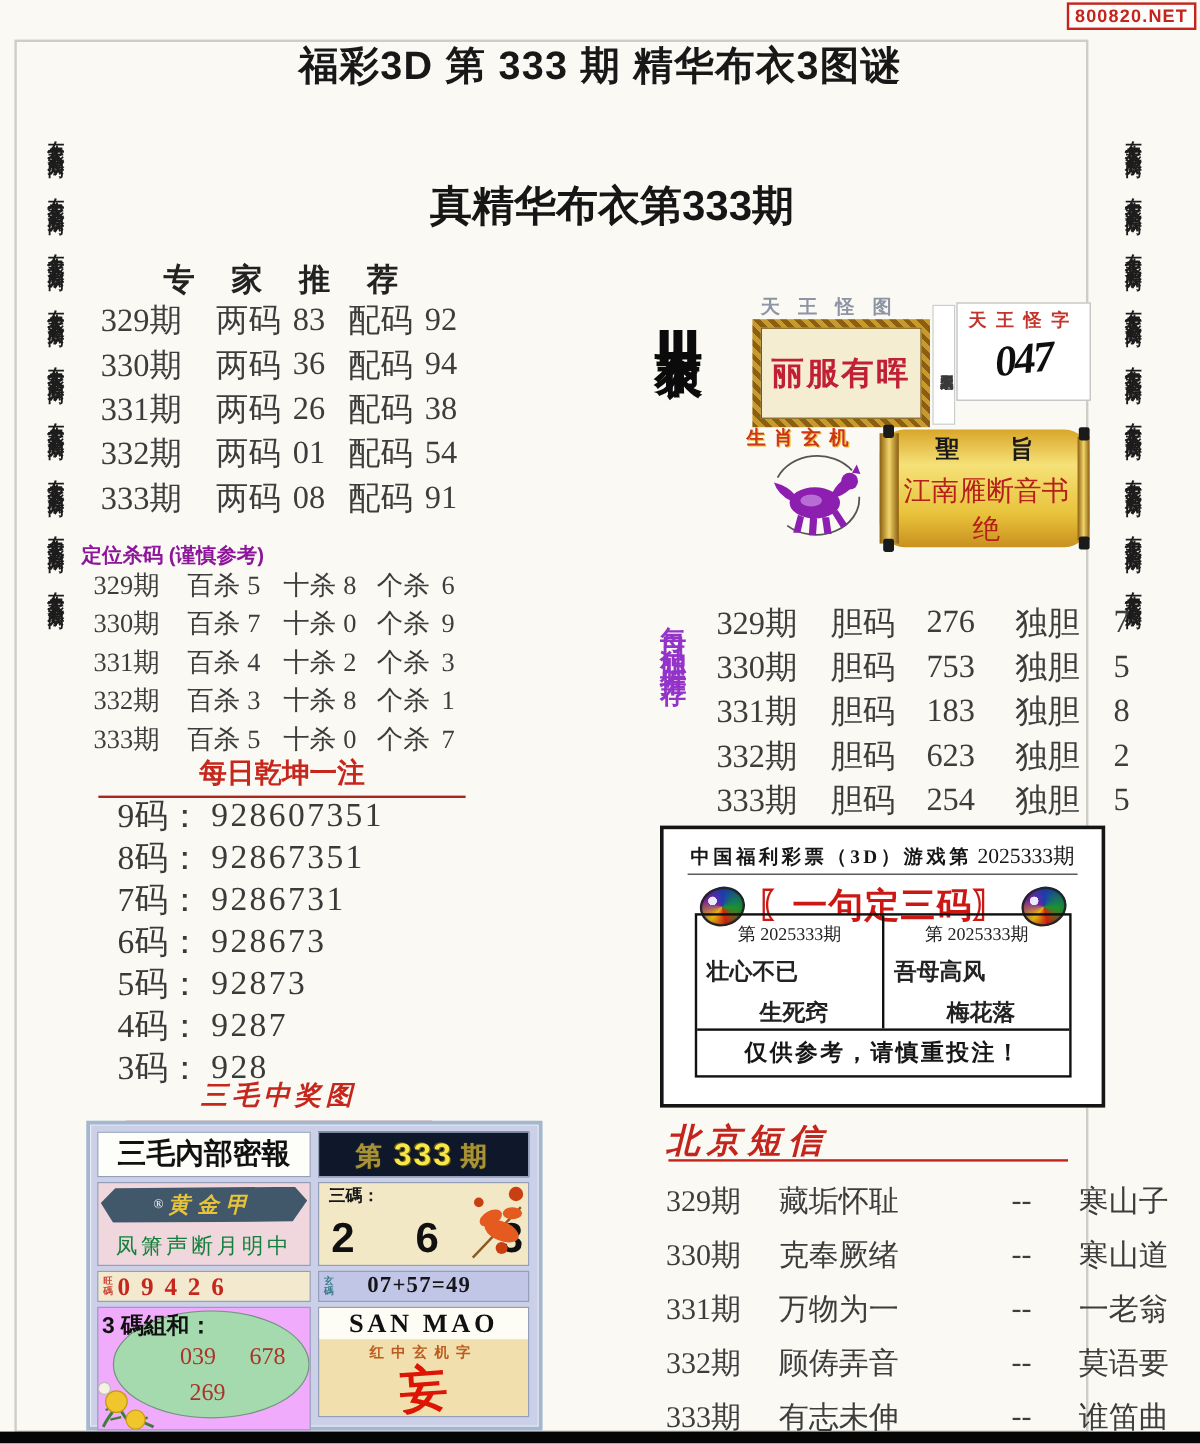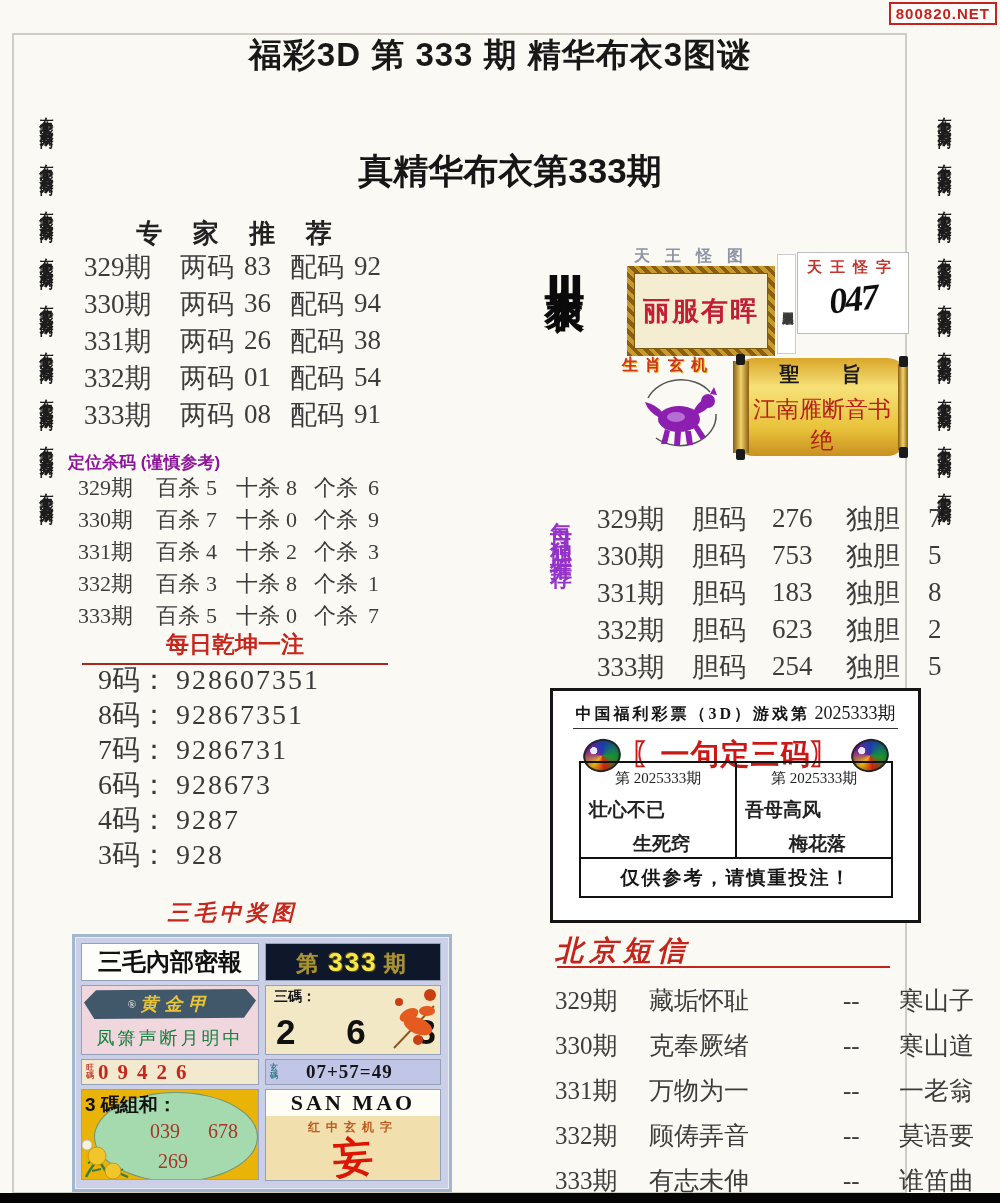--- a/index.html
+++ b/index.html
@@ -77,21 +77,21 @@
   .sm-poem{position:absolute;left:0;top:40px;width:100%;text-align:center;font-size:18px;color:#15803d;letter-spacing:3px;}
   .smc-r2r{left:190px;top:48px;width:176px;height:70px;background:#f2e8c6;}
   .sm-sanma-label{position:absolute;left:8px;top:2px;font-family:var(--sans);font-size:14px;font-weight:bold;color:#161616;}
   .sm-digits{position:absolute;left:10px;top:26px;width:160px;display:flex;justify-content:space-between;
              font-family:var(--sans);font-size:35px;font-weight:bold;color:#101010;}
   .smc-r3l{left:6px;top:122px;width:178px;height:26px;background:#f2e9cf;display:flex;align-items:center;}
   .mini-label{font-size:8px;line-height:8px;font-weight:bold;margin:0 4px 0 4px;white-space:pre-line;}
   .sm-wang{color:#c5271d;font-size:21px;letter-spacing:9px;font-weight:bold;}
   .smc-r3r{left:190px;top:122px;width:176px;height:26px;background:#c2c6e6;display:flex;align-items:center;}
   .sm-xuan{color:#15151a;font-size:19px;font-weight:bold;margin-left:24px;letter-spacing:1px;}
-  .smc-r4l{left:6px;top:152px;width:178px;height:91px;background:#eab308;}
+  .smc-r4l{left:6px;top:152px;width:178px;height:103px;background:#f0abfc;}
   .sm-ellipse{position:absolute;left:12px;top:2px;width:162px;height:88px;background:#a5d9ae;border-radius:50%;
               border:1px solid #6f947c;}
   .sm-zuhe-label{position:absolute;left:3px;top:2px;font-family:var(--sans);font-size:19px;font-weight:bold;color:#111;}
   .sm-zuhe1{position:absolute;left:26px;top:30px;color:#a8342a;font-size:20px;margin-left:42px;}
   .sm-zuhe1 .sp{display:inline-block;width:28px;}
   .sm-zuhe2{position:absolute;left:76px;top:60px;color:#a8342a;font-size:20px;}
   .smc-r4r{left:190px;top:152px;width:176px;height:92px;background:#f1dfae;}
   .sm-en{position:absolute;left:0;top:0;width:100%;height:26px;background:#fdfdf6;text-align:center;
          line-height:26px;font-size:22px;font-weight:bold;letter-spacing:3px;color:#111;}
   .sm-hidden{position:absolute;left:0;top:29px;width:100%;text-align:center;font-size:12px;font-weight:bold;
@@ -289,20 +289,24 @@
     </div>
   <div class="qk-row">
       <span class="lab">7码：</span>
       <span class="val">9286731</span>
     </div>
   <div class="qk-row">
       <span class="lab">6码：</span>
       <span class="val">928673</span>
     </div>
   <div class="qk-row">
+      <span class="lab">5码：</span>
+      <span class="val">92873</span>
+    </div>
+  <div class="qk-row">
       <span class="lab">4码：</span>
       <span class="val">9287</span>
     </div>
   <div class="qk-row">
       <span class="lab">3码：</span>
       <span class="val">928</span>
     </div>
 </div>
 
 <div class="abs sm-title">三毛中奖图</div>

